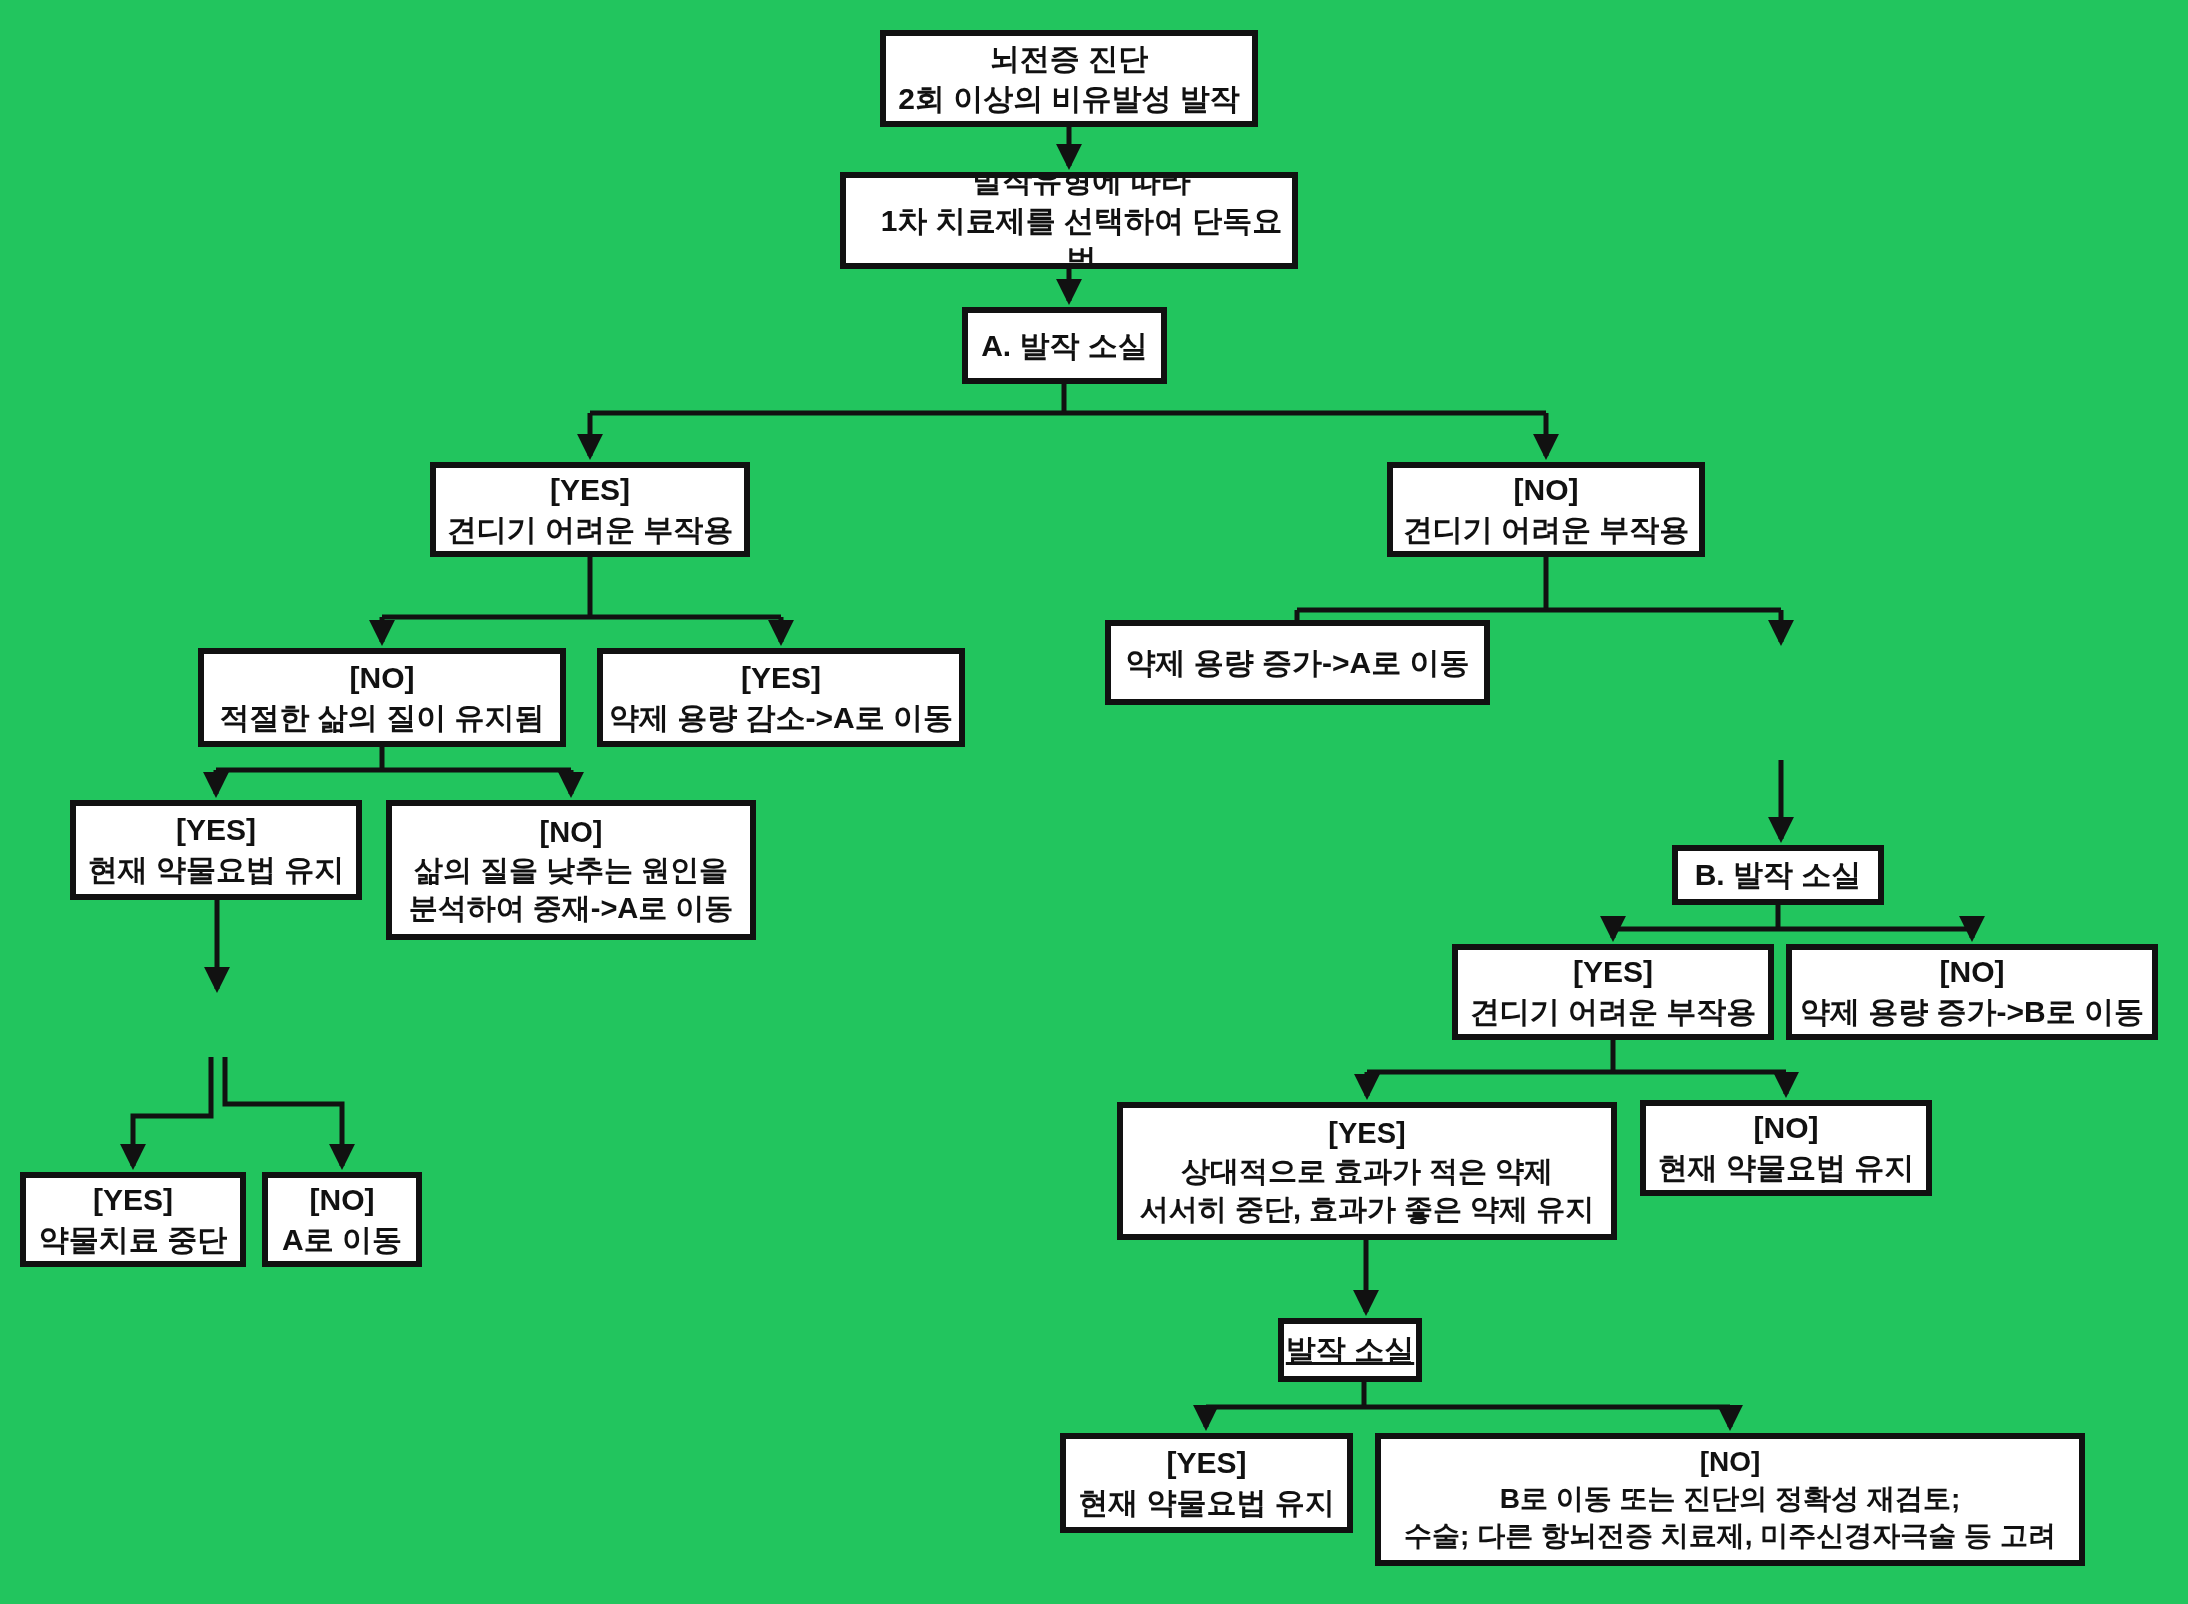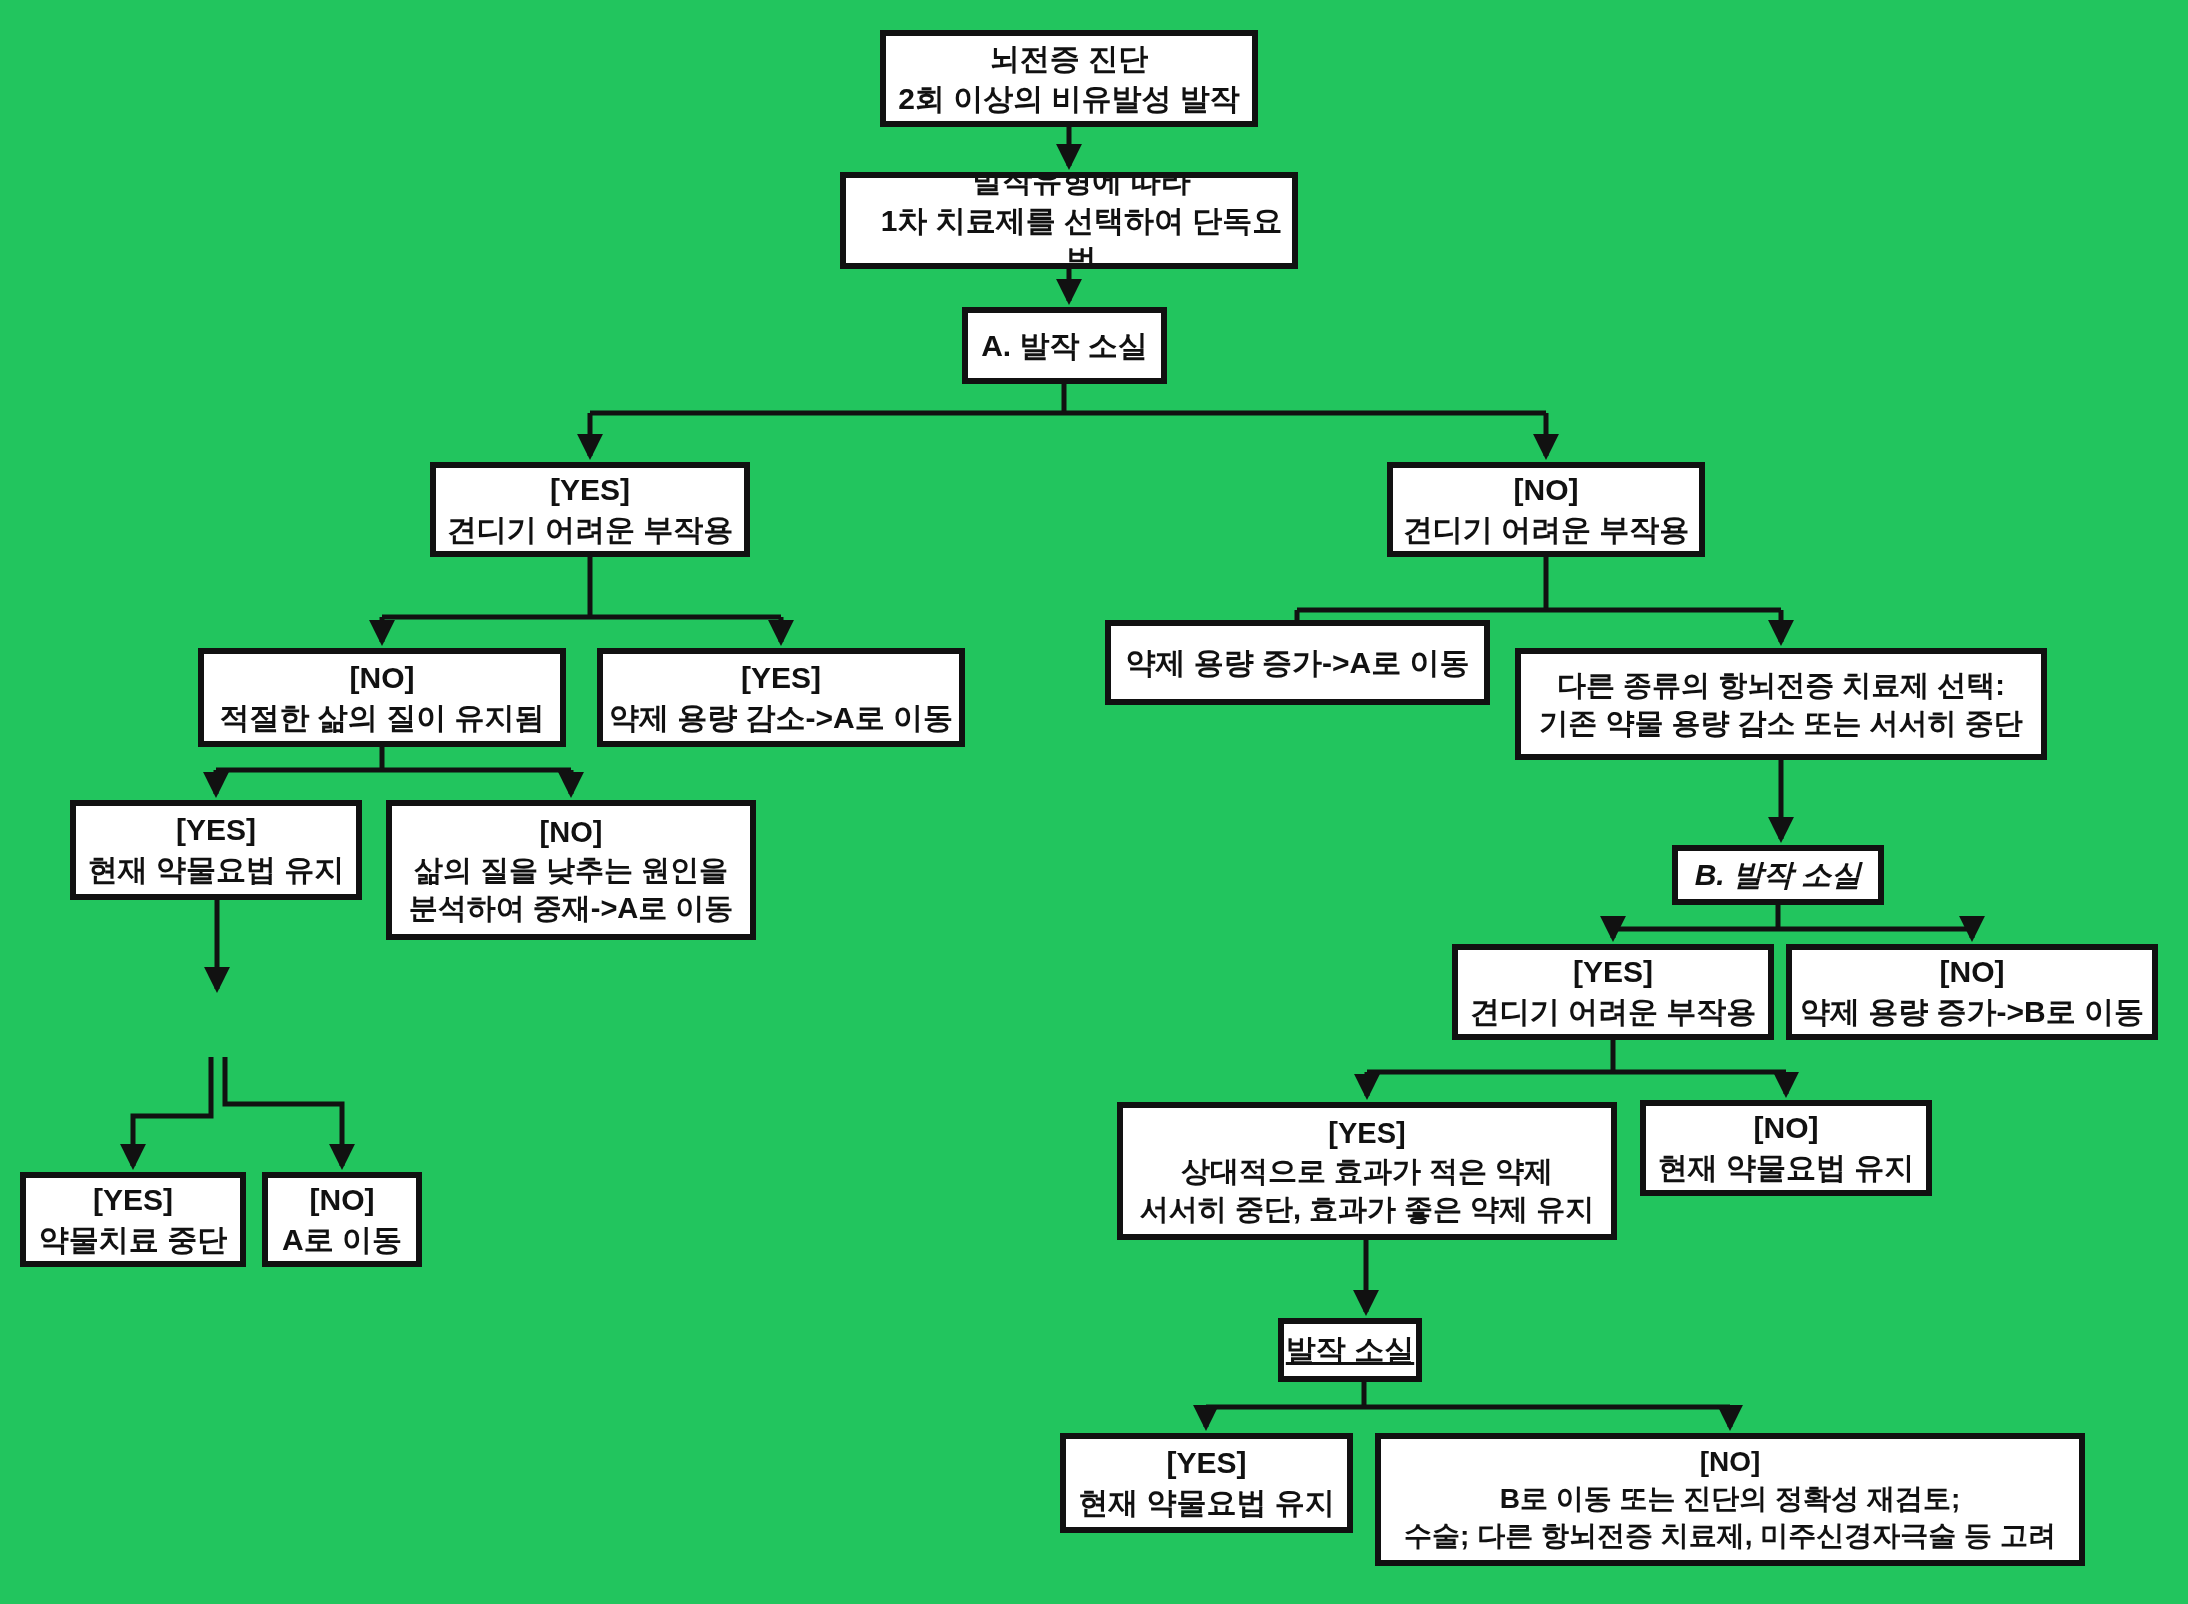--- a/index.html
+++ b/index.html
@@ -29,21 +29,21 @@
   #n-firstline        { left:840px;  top:172px;  width:458px; height:97px;padding-left:25px; }
   #n-a-seizure-free   { left:962px;  top:307px;  width:205px; height:77px; }
   #n-a-yes-se         { left:430px;  top:462px;  width:320px; height:95px; }
   #n-a-no-se          { left:1387px; top:462px;  width:318px; height:95px; }
   #n-qol-no           { left:198px;  top:648px;  width:368px; height:99px; }
   #n-reduce-dose      { left:597px;  top:648px;  width:368px; height:99px; }
   #n-increase-dose-a  { left:1105px; top:620px;  width:385px; height:85px; }
   #n-switch-drug      { left:1515px; top:648px;  width:532px; height:112px; font-size:29px; }
   #n-maintain-a       { left:70px;   top:800px;  width:292px; height:100px; }
   #n-analyze-qol      { left:386px;  top:800px;  width:370px; height:140px; font-size:29px; }
-  #n-b-seizure-free   { left:1672px; top:845px;  width:212px; height:60px;font-style:italic; }
+  #n-b-seizure-free   { left:1672px; top:845px;  width:212px; height:60px; }
   #n-b-yes-se         { left:1452px; top:944px;  width:322px; height:96px; }
   #n-increase-dose-b  { left:1786px; top:944px;  width:372px; height:96px; }
   #n-two-years        { left:77px;   top:995px;  width:288px; height:62px; }
   #n-taper            { left:1117px; top:1102px; width:500px; height:138px; font-size:29px; }
   #n-maintain-b       { left:1640px; top:1100px; width:292px; height:96px; }
   #n-stop-drug        { left:20px;   top:1172px; width:226px; height:95px; }
   #n-go-a             { left:262px;  top:1172px; width:160px; height:95px; }
   #n-seizure-free-3   { left:1278px; top:1318px; width:144px; height:64px;text-decoration:underline; }
   #n-maintain-final   { left:1060px; top:1433px; width:293px; height:100px; }
   #n-reconsider       { left:1375px; top:1433px; width:710px; height:133px; font-size:28px; }
@@ -131,22 +131,20 @@
   <div class="node" id="n-a-seizure-free">A. 발작 소실</div>
   <div class="node" id="n-a-yes-se">[YES]
 견디기 어려운 부작용</div>
   <div class="node" id="n-a-no-se">[NO]
 견디기 어려운 부작용</div>
   <div class="node" id="n-qol-no">[NO]
 적절한 삶의 질이 유지됨</div>
   <div class="node" id="n-reduce-dose">[YES]
 약제 용량 감소-&gt;A로 이동</div>
   <div class="node" id="n-increase-dose-a">약제 용량 증가-&gt;A로 이동</div>
-  <div class="node" id="n-switch-drug">다른 종류의 항뇌전증 치료제 선택:
-기존 약물 용량 감소 또는 서서히 중단</div>
   <div class="node" id="n-maintain-a">[YES]
 현재 약물요법 유지</div>
   <div class="node" id="n-analyze-qol">[NO]
 삶의 질을 낮추는 원인을
 분석하여 중재-&gt;A로 이동</div>
   <div class="node" id="n-b-seizure-free">B. 발작 소실</div>
   <div class="node" id="n-b-yes-se">[YES]
 견디기 어려운 부작용</div>
   <div class="node" id="n-increase-dose-b">[NO]
 약제 용량 증가-&gt;B로 이동</div>

